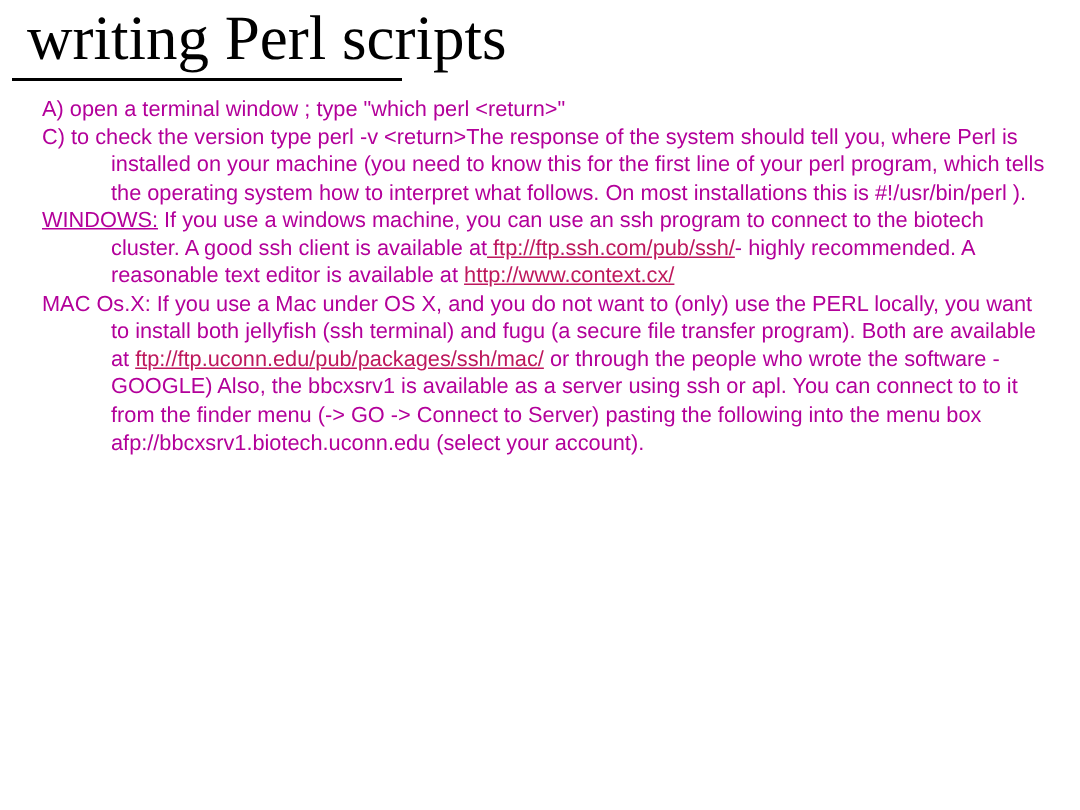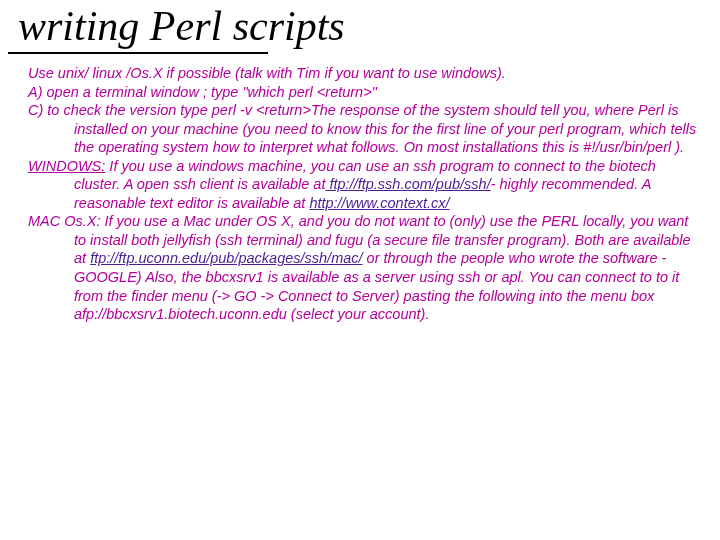--- a/index.html
+++ b/index.html
@@ -10,21 +10,20 @@
     background: #fff;
     font-family: Arial, Helvetica, sans-serif;
     color: #000;
     overflow: hidden;
   }
   .slide {
     box-sizing: border-box;
     width: 720px;
     height: 540px;
     padding: 2px 4px 10px 8px;
-    font-style: italic;
   }
   .title {
     font-family: "Times New Roman", Times, serif;
     font-size: 42px;
     font-weight: 400;
     margin: 0 0 2px 0;
     padding-left: 10px;
   }
   .rule {
     border: 0;
@@ -39,42 +38,41 @@
     padding: 0 12px 0 20px;
   }
   .body p {
     margin: 0;
   }
   .hang {
     padding-left: 46px;
     text-indent: -46px;
   }
   a.link {
-    color: #4c1d95;
+    color: #be185d;
     text-decoration: underline;
   }
   .nou { text-decoration: none; }
 </style>
 </head>
 <body>
 
 <div class="slide">
 
   <h1 class="title">writing Perl scripts</h1>
   <hr class="rule">
 
   <div class="body">
 
-    <p>Use unix/ linux /Os.X if possible (talk with Tim if you want to use windows).</p>
 
     <p class="hang">A) open a terminal window ; type "which perl &lt;return&gt;"</p>
     <p class="hang">C) to check the version type perl -v &lt;return&gt;The response of the system should tell you, where Perl is installed on your machine (you need to know this for the first line of your perl program, which tells the operating system how to interpret what follows. On most installations this is #!/usr/bin/perl ).</p>
 
     <p class="hang">
-      <span class="nou" style="text-decoration:underline;margin-top:27px;">WINDOWS:</span><span> If you use a windows machine, you can use an ssh program to connect to the biotech cluster. A open ssh client is available at</span><a class="link" href="#"> ftp://ftp.ssh.com/pub/ssh/</a><span>- highly recommended. A reasonable text editor is available at </span><a class="link" href="#">http://www.context.cx/</a>
+      <span class="nou" style="text-decoration:underline;margin-top:27px;">WINDOWS:</span><span> If you use a windows machine, you can use an ssh program to connect to the biotech cluster. A good ssh client is available at</span><a class="link" href="#"> ftp://ftp.ssh.com/pub/ssh/</a><span>- highly recommended. A reasonable text editor is available at </span><a class="link" href="#">http://www.context.cx/</a>
     </p>
 
     <p class="hang">
       <span>MAC Os.X: If you use a Mac under OS X, and you do not want to (only) use the PERL locally, you want to install both jellyfish (ssh terminal) and fugu (a secure file transfer program). Both are available at </span><a class="link" href="#">ftp://ftp.uconn.edu/pub/packages/ssh/mac/</a><span> or through the people who wrote the software - GOOGLE)  Also, the bbcxsrv1 is available as a server using ssh or apl. You can connect to to it from the finder menu (-&gt; GO -&gt; Connect to Server) pasting the following into the menu box afp://bbcxsrv1.biotech.uconn.edu (select your account).</span>
     </p>
 
 
   </div>
 </div>
 

